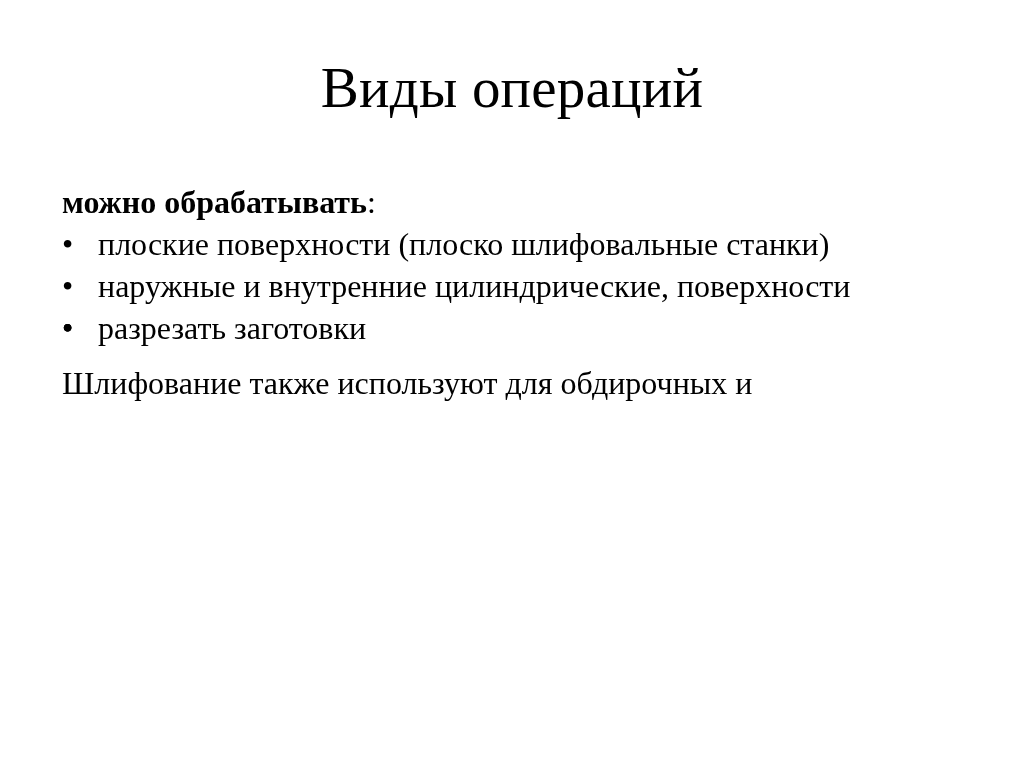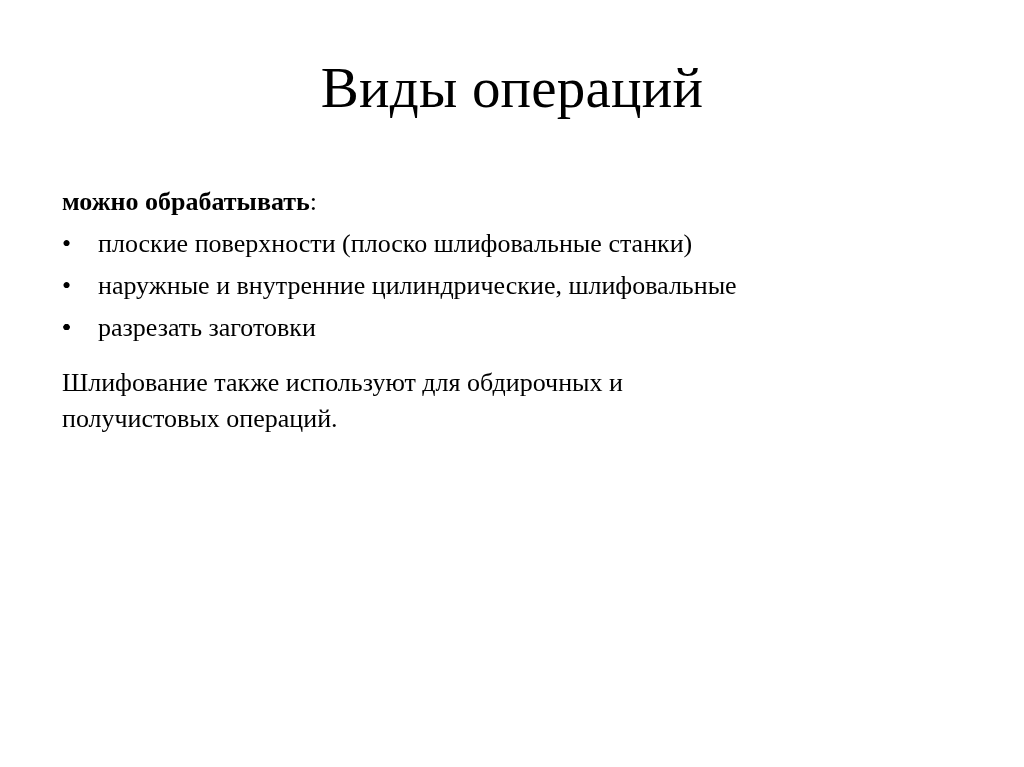--- a/index.html
+++ b/index.html
@@ -31,21 +31,21 @@
       font-size: 57px;
       line-height: 72px;
       font-weight: normal;
       letter-spacing: 0.2px;
     }
     .body {
       position: absolute;
       left: 62px;
       top: 181px;
       width: 900px;
-      font-size: 26px;
+      font-size: 32px;
       line-height: 42px;
     }
     .line {
       position: relative;
       white-space: nowrap;
     }
     .intro .bold {
       font-weight: bold;
     }
     .bullet-item {
@@ -82,35 +82,34 @@
       <span class="bold">можно обрабатывать</span><span>:</span>
     </div>
 
     <div class="bullet-item">
       <span class="bullet">•</span>
       <span class="text">плоские поверхности (плоско шлифовальные станки)</span>
     </div>
 
     <div class="bullet-item">
       <span class="bullet">•</span>
-      <span class="text">наружные и внутренние цилиндрические, шлифовальные</span>
+      <span class="text">наружные и внутренние цилиндрические, поверхности</span>
     </div>
 
 
     <div class="bullet-item">
       <span class="bullet">•</span>
     </div>
 
     <div class="bullet-item">
       <span class="bullet">•</span>
     </div>
 
     <div class="bullet-item">
       <span class="bullet">•</span>
       <span class="text">разрезать заготовки</span>
     </div>
 
     <div class="conclusion">
       <div class="plain">Шлифование также используют для обдирочных и</div>
-      <div class="plain">получистовых операций.</div>
     </div>
   </div>
 </div>
 
 </body></html>

